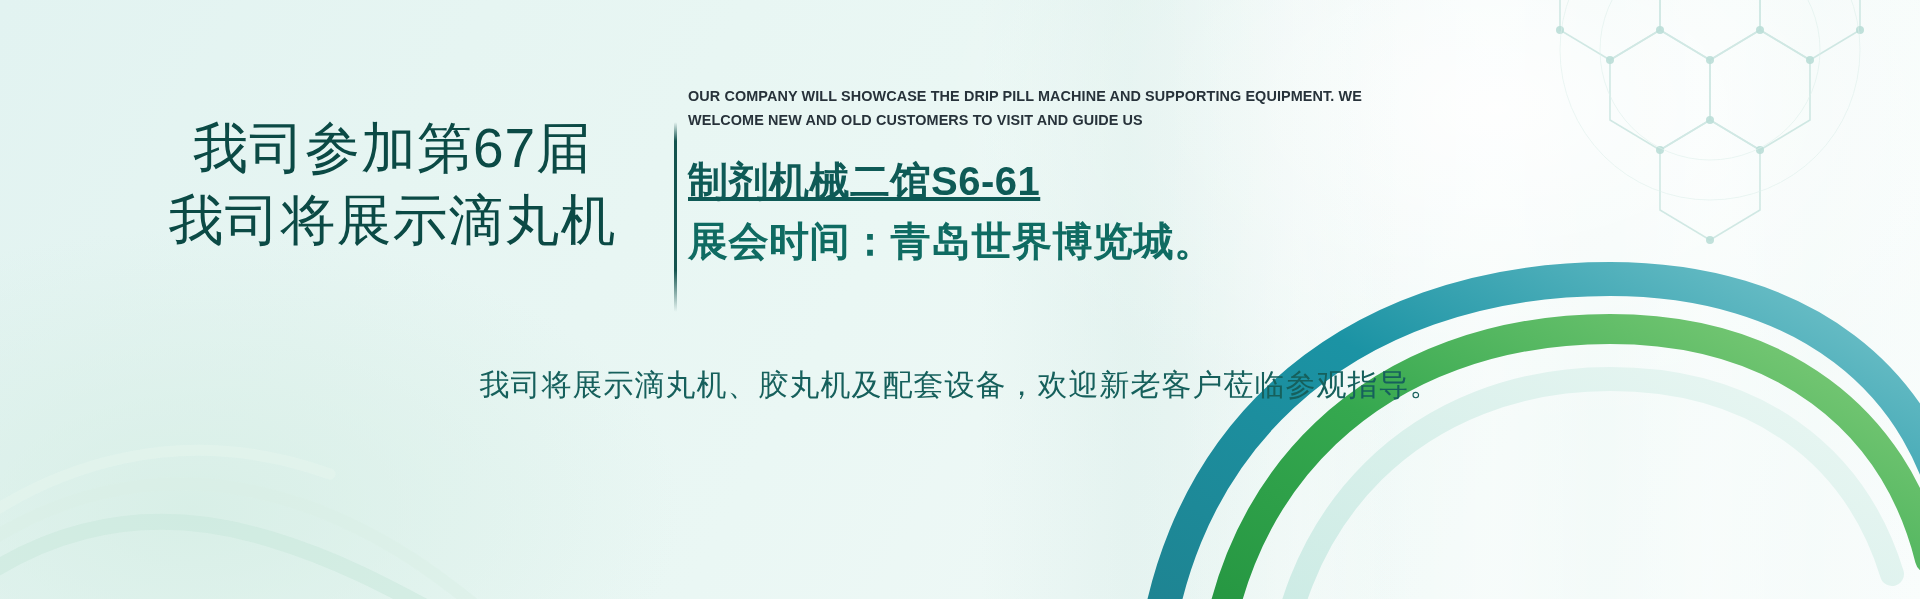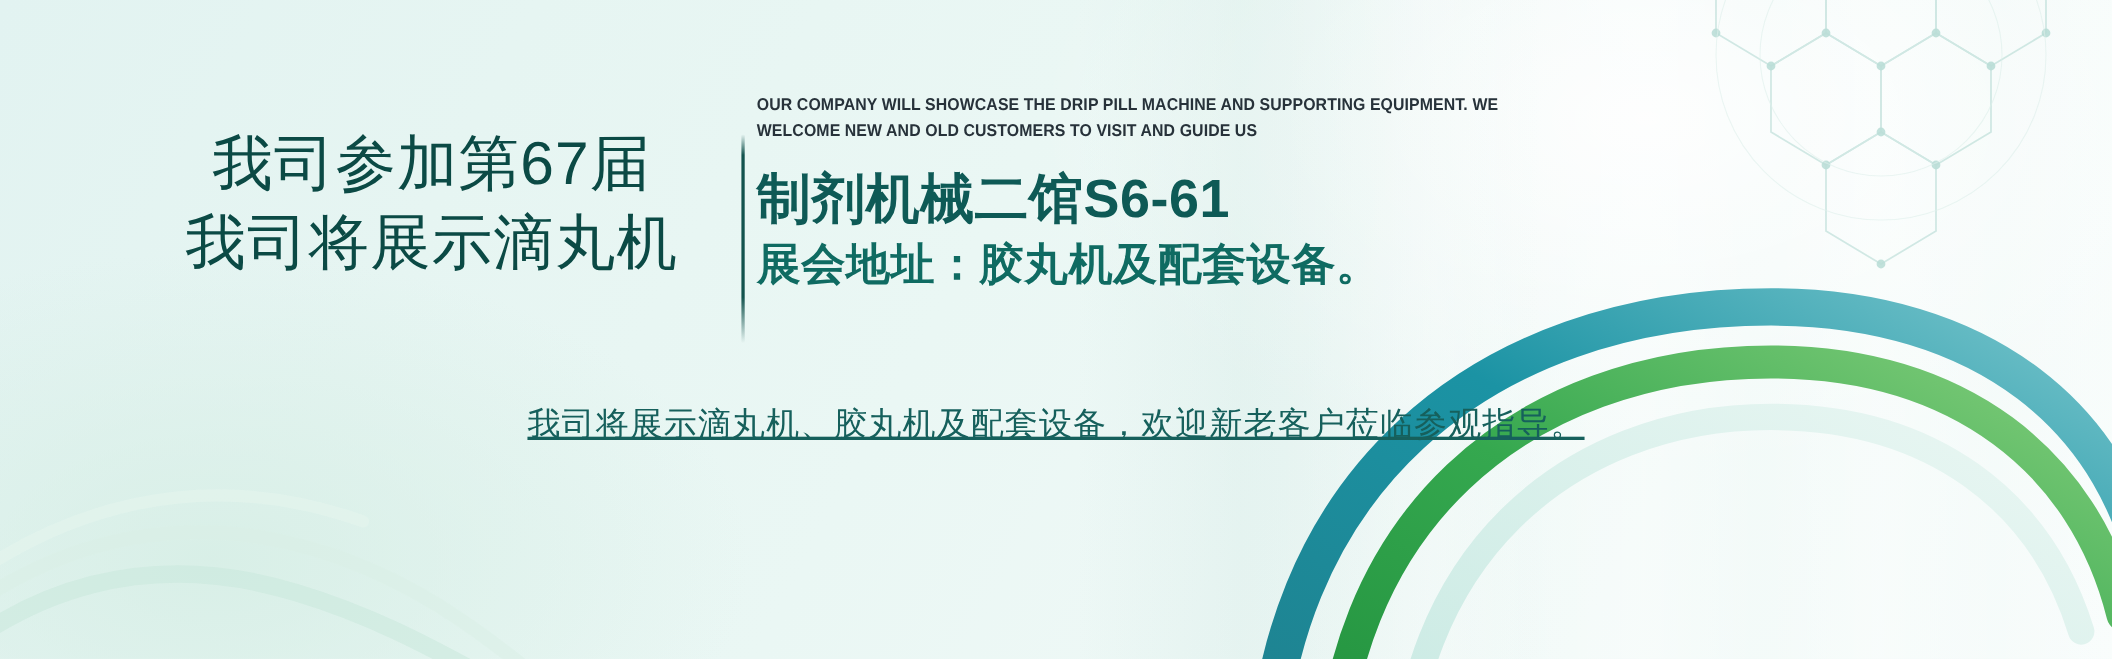--- a/index.html
+++ b/index.html
@@ -87,26 +87,27 @@
     line-height:24px;
     color:#27323a;
     letter-spacing:.1px;
     max-width:752px;
     transform:scaleX(0.93);
     transform-origin:left top;
   }
 
   .booth {
     margin-top:18px;
-    font-size:49px;
+    font-size:40px;
     font-weight:700;
     color:#0e5a56;
     letter-spacing:.5px;
     line-height:62px;
     white-space:nowrap;
+    text-decoration:underline;
   }
   .infoline {
     font-size:40px;
     font-weight:700;
     color:#0f6b62;
     line-height:58px;
     letter-spacing:.5px;
     white-space:nowrap;
   }
   .infoline.second { color:#0f7a6c; }
@@ -115,21 +116,20 @@
   .caption {
     position:absolute;
     left:0; right:0;
     top:365px;
     text-align:center;
     font-size:30px;
     font-weight:500;
     color:#16605c;
     letter-spacing:1px;
     white-space:nowrap;
-    text-decoration:underline;
   }
 </style>
 </head>
 <body>
 
 <div id="banner">
 
   <div class="bg-layer">
 
     <div class="streaks"></div>
@@ -206,18 +206,18 @@
     <div class="headline">
       <span class="hl-line">我司参加第67届</span>
       <span class="hl-line">我司将展示滴丸机</span>
     </div>
 
     <div class="divider"></div>
 
     <div class="right-col">
       <div class="eyebrow">OUR COMPANY WILL SHOWCASE THE DRIP PILL MACHINE AND SUPPORTING EQUIPMENT. WE WELCOME NEW AND OLD CUSTOMERS TO VISIT AND GUIDE US</div>
       <div class="booth">制剂机械二馆S6-61</div>
-      <div class="infoline">展会地址：胶丸机及配套设备。</div>
+      <div class="infoline">展会时间：青岛世界博览城。</div>
     </div>
 
     <div class="caption">我司将展示滴丸机、胶丸机及配套设备，欢迎新老客户莅临参观指导。</div>
   </div>
 </div>
 
 </body></html>

